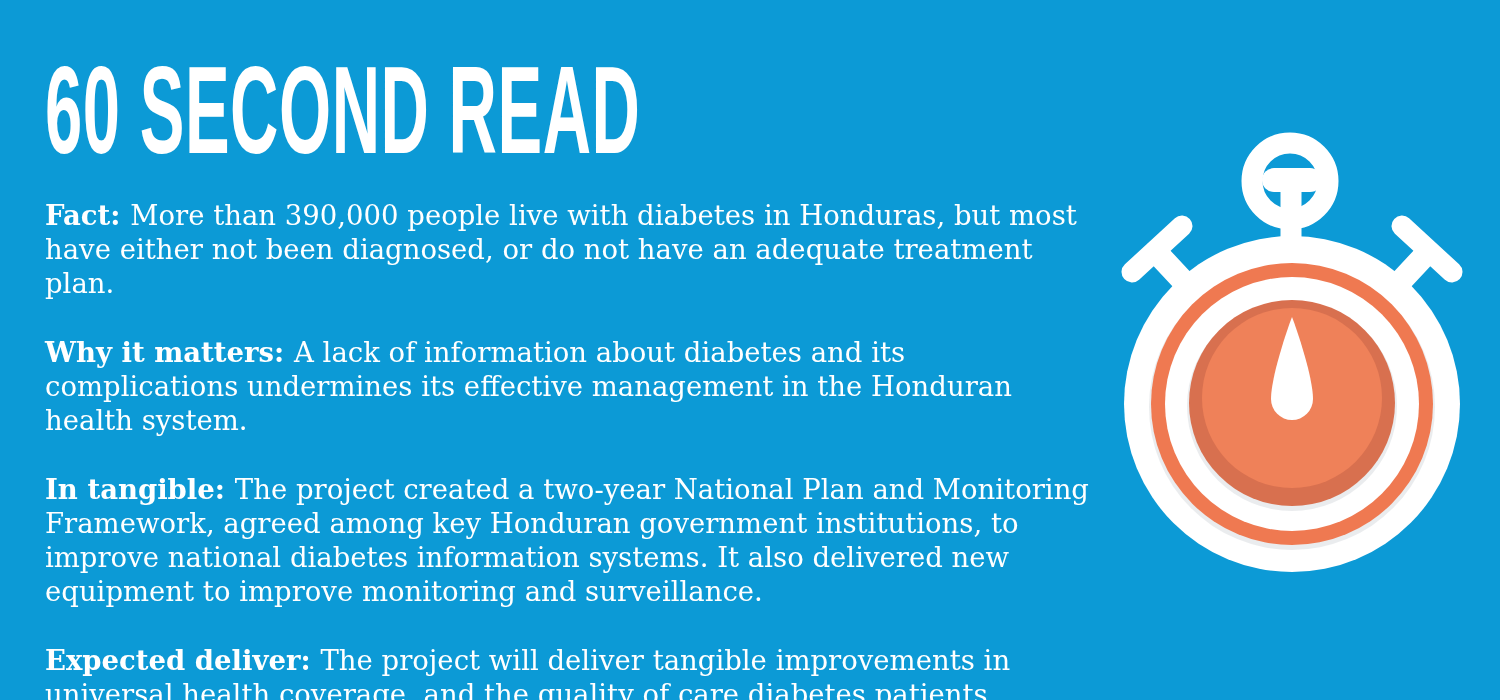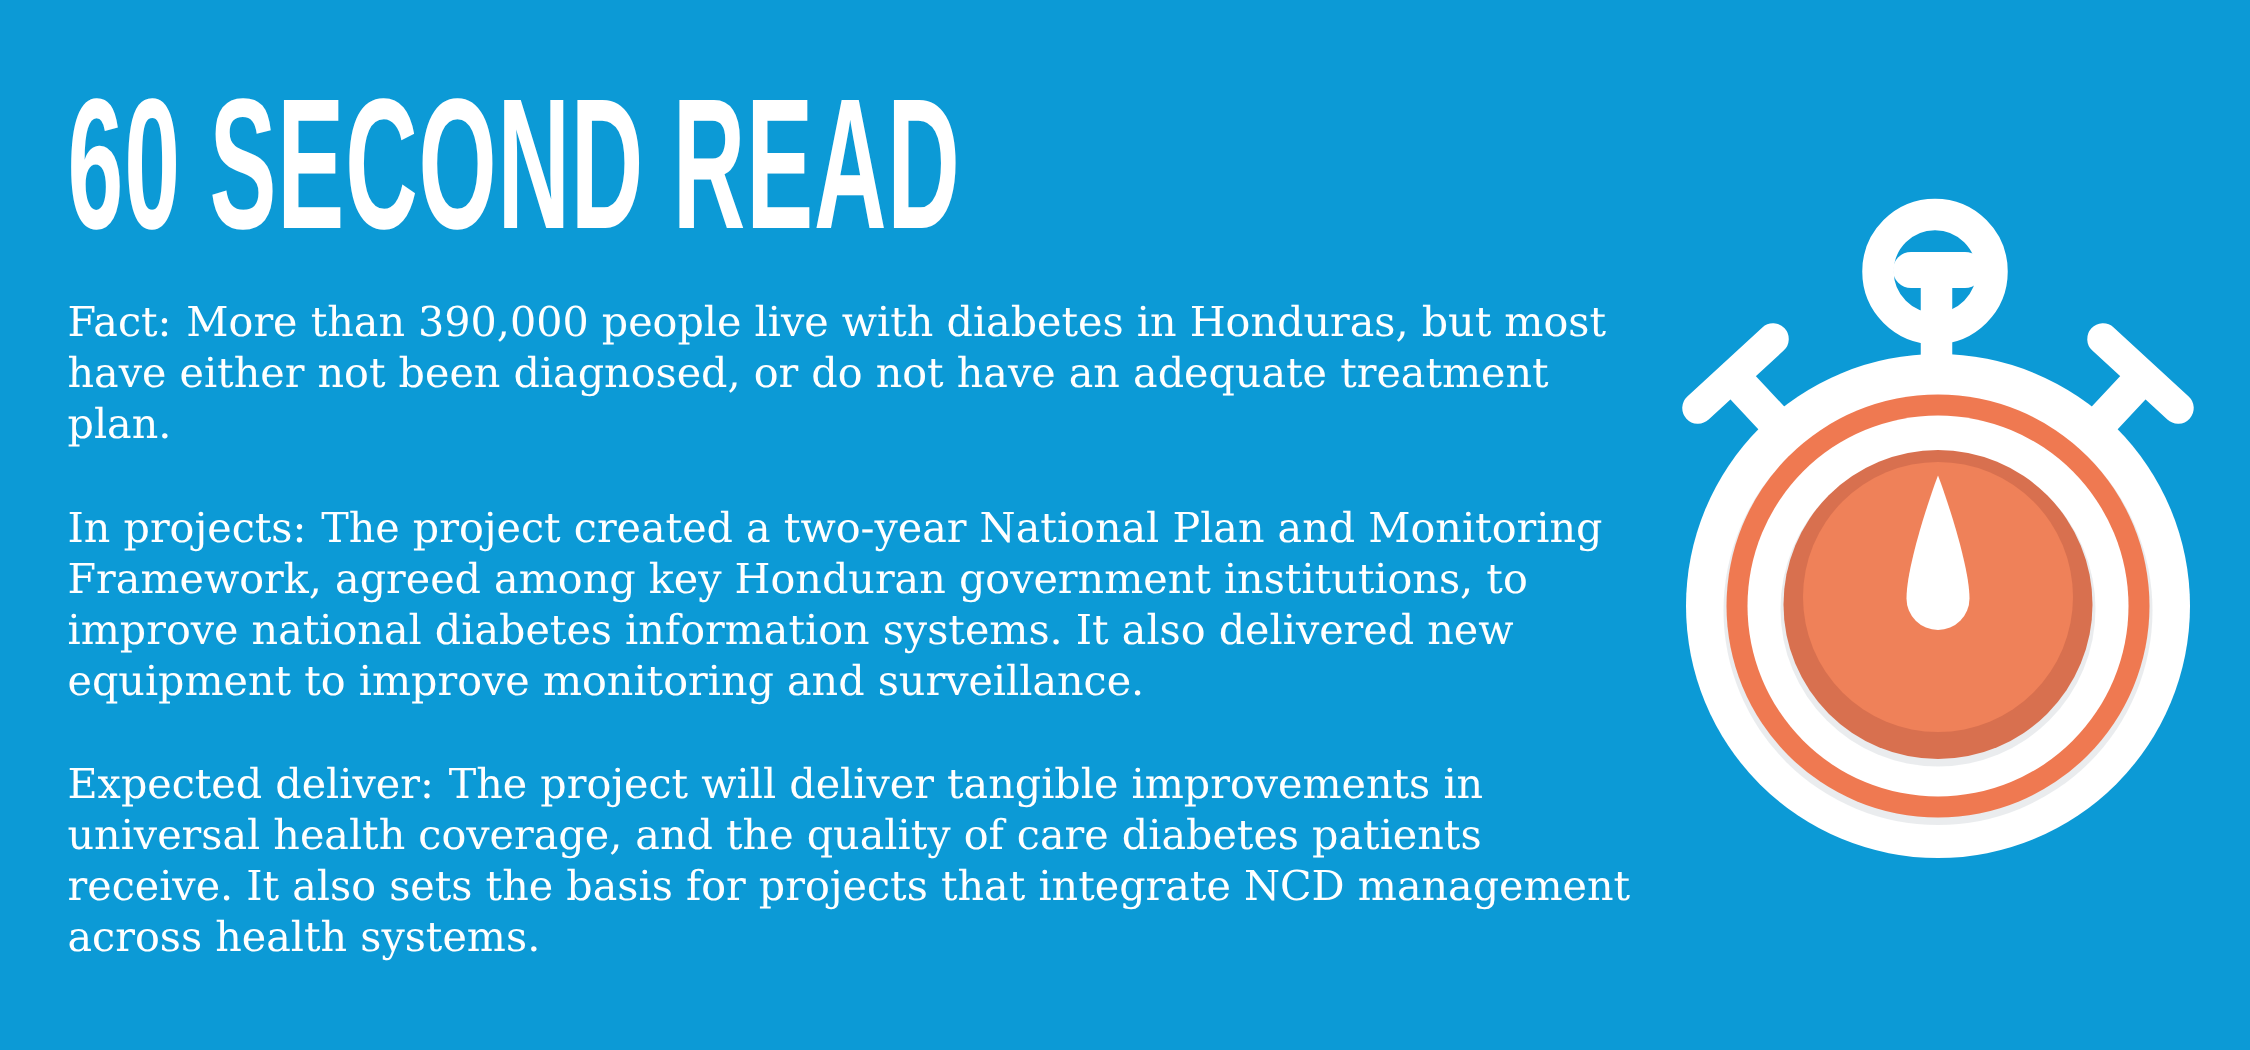--- a/index.html
+++ b/index.html
@@ -48,21 +48,21 @@
     transform-origin: 0 50%;
   }
   .paragraphs p {
     margin: 0 0 35px 0;
     font-size: 27.5px;
     line-height: 34px;
     color: var(--text);
     max-width: 1055px;
   }
   .lead {
-    font-weight: normal;
+    font-weight: bold;
     margin-right: 0.36em;
   }
   .art-col {
     position: absolute;
     left: 1080px; top: 110px;
     width: 420px; height: 500px;
   }
   
   .sw-white-stroke { stroke: var(--stopwatch-white); fill: none; }
   .sw-white-fill   { fill: var(--stopwatch-white); }
@@ -75,22 +75,23 @@
 <body>
 
 <div class="canvas">
 
   <div class="text-col">
     <h1 class="title"><span class="title-inner">60 SECOND READ</span></h1>
 
     <div class="paragraphs">
       <p><span class="lead">Fact:</span><span>More than 390,000 people live with diabetes in Honduras, but most have either not been diagnosed, or do not have an adequate treatment plan.</span></p>
 
+      <p><span class="lead">Why it matters:</span><span>A lack of information about diabetes and its complications undermines its effective management in the Honduran health system.</span></p>
 
-      <p><span class="lead">In projects:</span><span>The project created a two-year National Plan and Monitoring Framework, agreed among key Honduran government institutions, to improve national diabetes information systems. It also delivered new equipment to improve monitoring and surveillance.</span></p>
+      <p><span class="lead">In tangible:</span><span>The project created a two-year National Plan and Monitoring Framework, agreed among key Honduran government institutions, to improve national diabetes information systems. It also delivered new equipment to improve monitoring and surveillance.</span></p>
 
       <p><span class="lead">Expected deliver:</span><span>The project will deliver tangible improvements in universal health coverage, and the quality of care diabetes patients receive. It also sets the basis for projects that integrate NCD management across health systems.</span></p>
     </div>
   </div>
 
   <div class="art-col">
     <svg width="420" height="500" viewBox="1080 110 420 500" xmlns="http://www.w3.org/2000/svg">
 
       <g>
         <line x1="1199" y1="298" x2="1156" y2="252" class="sw-white-stroke" stroke-width="23" stroke-linecap="round"></line>

